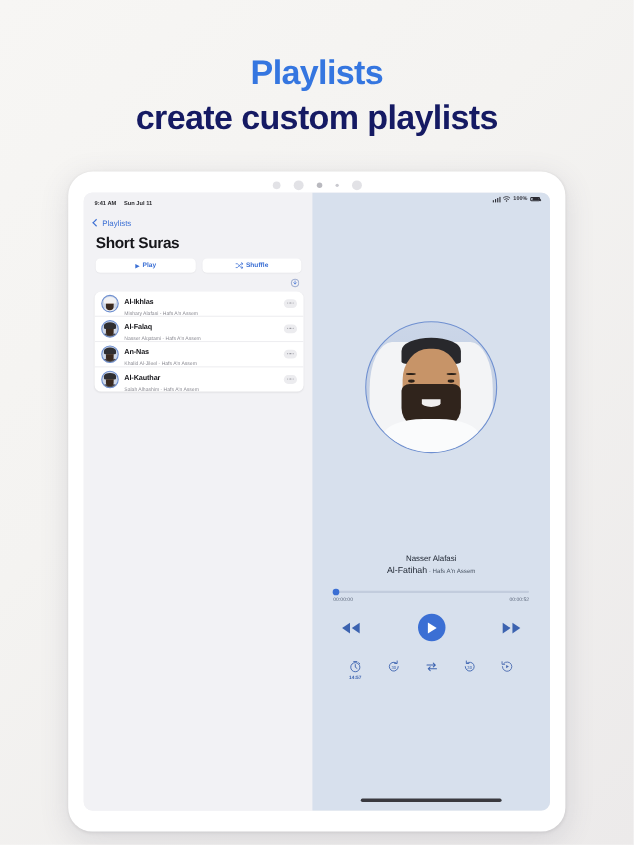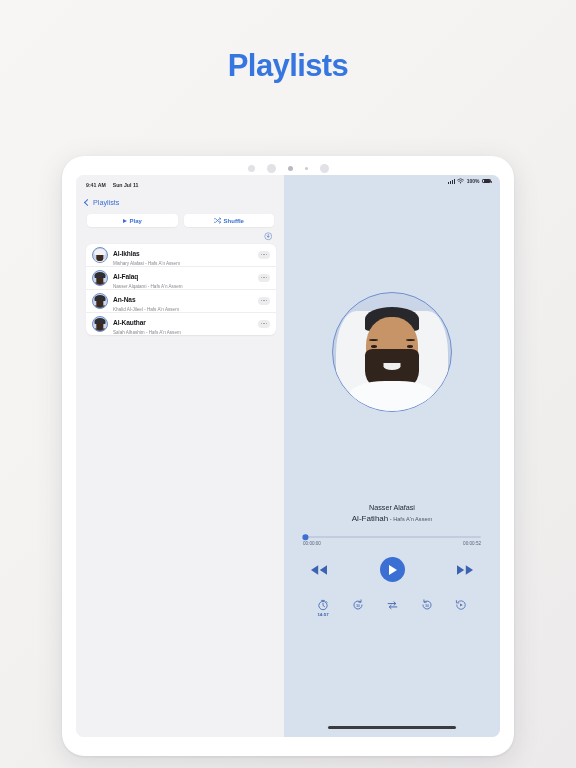--- a/index.html
+++ b/index.html
@@ -441,20 +441,21 @@
     width: 128px; height: 2.6px;
     border-radius: 2px;
     background: #3a3a40;
   }
 </style>
 </head>
 <body>
 
 <div class="headline">
   <div class="line1">Playlists</div>
+  <div class="line2">create custom playlists</div>
 </div>
 
 <div class="tablet">
 
   <div class="bezel-sensors">
     <span class="dot d1"></span>
     <span class="dot d2"></span>
     <span class="dot d3"></span>
     <span class="dot d4"></span>
     <span class="dot d5"></span>
@@ -467,20 +468,21 @@
       <div class="statusbar">
         <span>9:41 AM</span>
         <span>Sun Jul 11</span>
       </div>
 
       <div class="navback">
         <span class="chev"></span>
         <span>Playlists</span>
       </div>
 
+      <div class="page-title">Short Suras</div>
 
       <div class="action-row">
         <div class="act-btn">
           <span class="tri-play"></span>
           <span>Play</span>
         </div>
         <div class="act-btn">
           <svg class="shuffle-ic" viewBox="0 0 16 16">
             <path d="M1 4h3l8 8h3M1 12h3l8-8h3" fill="none" stroke="#3b6fd4" stroke-width="1.6" stroke-linecap="round"></path>
             <path d="M13 1.5l2.5 2.5L13 6.5M13 9.5l2.5 2.5L13 14.5" fill="none" stroke="#3b6fd4" stroke-width="1.6" stroke-linecap="round" stroke-linejoin="round"></path>

